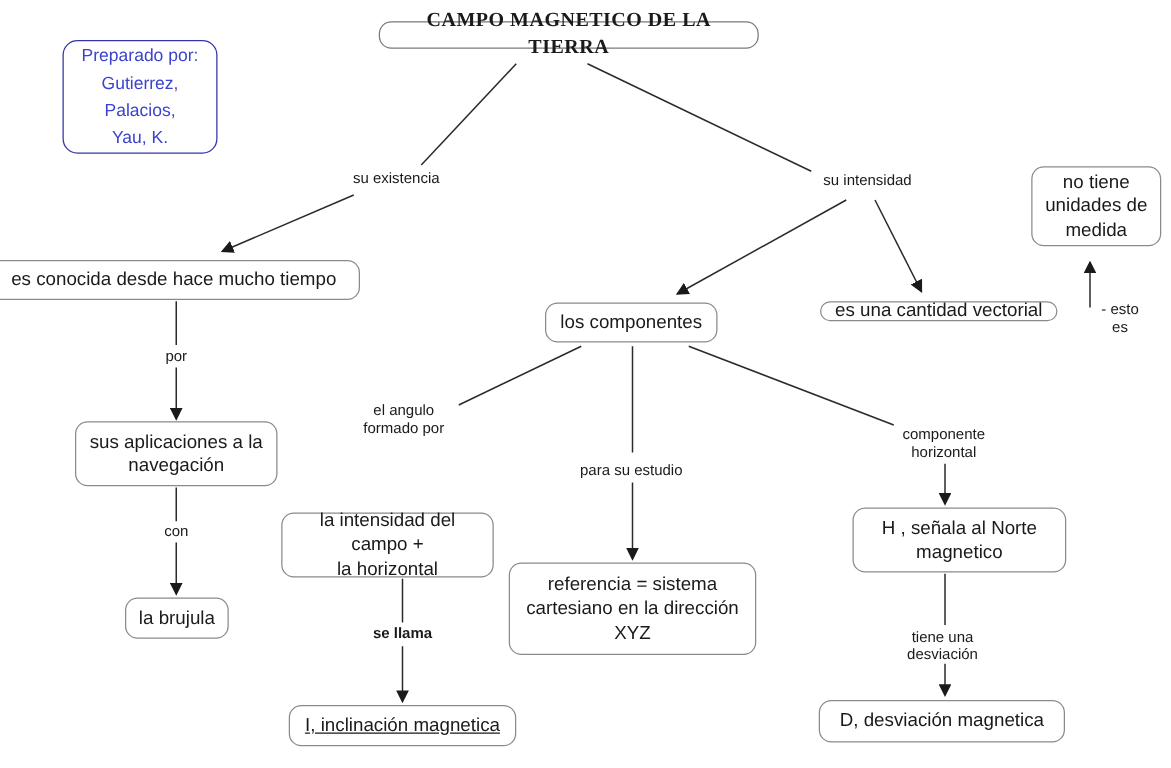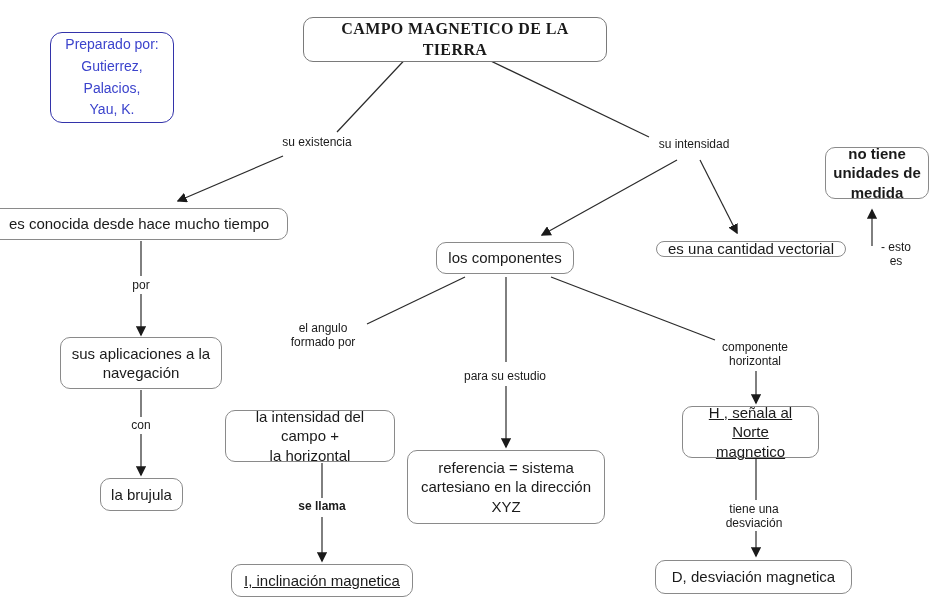--- a/index.html
+++ b/index.html
@@ -54,52 +54,52 @@
       <line x1="506" y1="386" x2="506" y2="447" marker-end="url(#arrow)"></line>
       <line x1="551" y1="277" x2="715" y2="340"></line>
       <line x1="756" y1="371" x2="756" y2="403" marker-end="url(#arrow)"></line>
       <line x1="322" y1="463" x2="322" y2="498"></line>
       <line x1="322" y1="517" x2="322" y2="561" marker-end="url(#arrow)"></line>
       <line x1="756" y1="459" x2="756" y2="500"></line>
       <line x1="756" y1="531" x2="756" y2="556" marker-end="url(#arrow)"></line>
     </g>
   </svg>
 
-  <div class="node title-node" style="left:303px;top:17px;width:304px;height:45px;">CAMPO MAGNETICO DE LA TIERRA</div>
+  <div class="node title-node" style="left:303px;top:17px;width:304px;height:22px;">CAMPO MAGNETICO DE LA TIERRA</div>
 
   <div class="node credit-node" style="left:50px;top:32px;width:124px;height:91px;">Preparado por:
 Gutierrez,
 Palacios,
 Yau, K.</div>
 
   <div class="node" style="left:-10px;top:208px;width:298px;height:32px;">es conocida desde hace mucho tiempo</div>
 
   <div class="node" style="left:436px;top:242px;width:138px;height:32px;">los componentes</div>
 
   <div class="node" style="left:656px;top:241px;width:190px;height:16px;">es una cantidad vectorial</div>
 
-  <div class="node" style="left:825px;top:147px;width:104px;height:52px;font-weight:bold;">no tiene
+  <div class="node" style="left:825px;top:133px;width:104px;height:64px;">no tiene
 unidades de
 medida</div>
 
   <div class="node" style="left:60px;top:337px;width:162px;height:52px;">sus aplicaciones a la
 navegación</div>
 
   <div class="node" style="left:100px;top:478px;width:83px;height:33px;">la brujula</div>
 
   <div class="node" style="left:225px;top:410px;width:170px;height:52px;">la intensidad del campo +
 la horizontal</div>
 
   <div class="node" style="left:231px;top:564px;width:182px;height:33px;text-decoration:underline;">I, inclinación magnetica</div>
 
   <div class="node" style="left:407px;top:450px;width:198px;height:74px;">referencia = sistema
 cartesiano en la dirección
 XYZ</div>
 
-  <div class="node" style="left:682px;top:406px;width:137px;height:52px;text-decoration:underline;">H , señala al Norte
+  <div class="node" style="left:682px;top:406px;width:171px;height:52px;">H , señala al Norte
 magnetico</div>
 
   <div class="node" style="left:655px;top:560px;width:197px;height:34px;">D, desviación magnetica</div>
 
   <div class="lbl" style="left:317px;top:143px;">su existencia</div>
   <div class="lbl" style="left:694px;top:145px;">su intensidad</div>
   <div class="lbl" style="left:141px;top:286px;">por</div>
   <div class="lbl" style="left:141px;top:426px;">con</div>
   <div class="lbl" style="left:323px;top:336px;">el angulo
 formado por</div>

